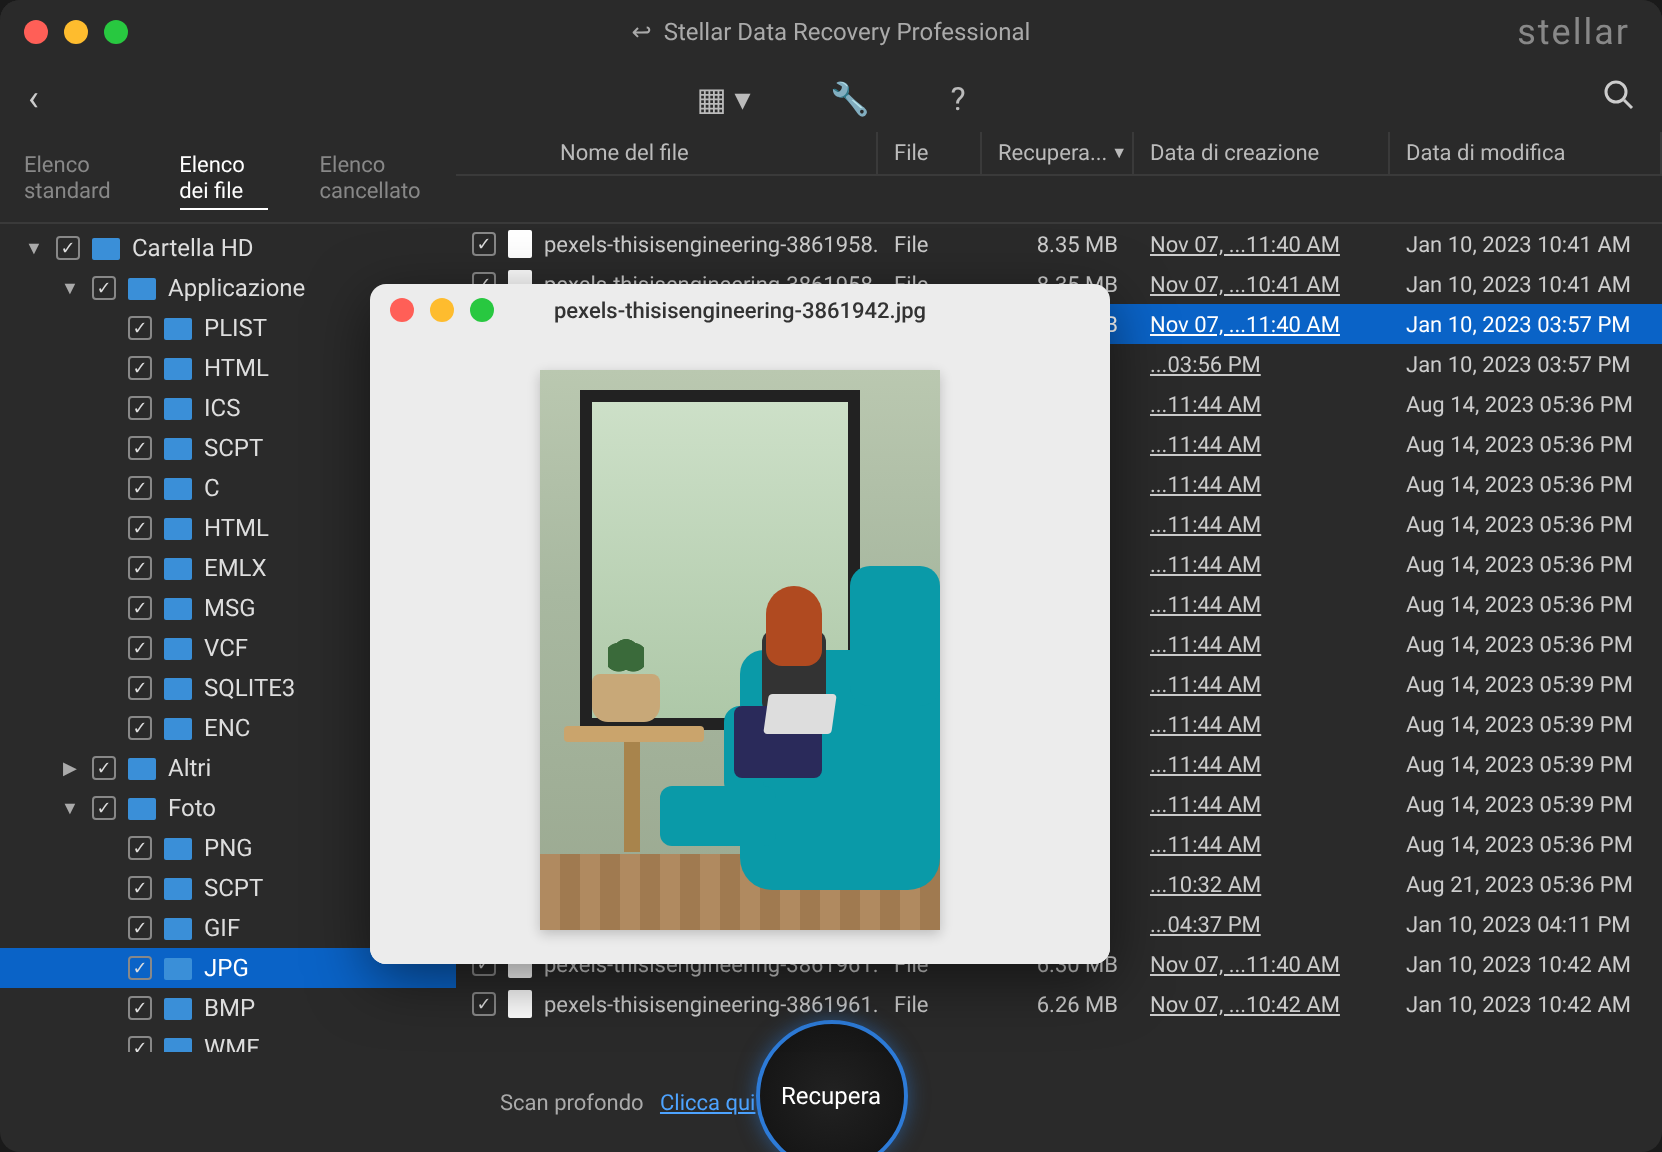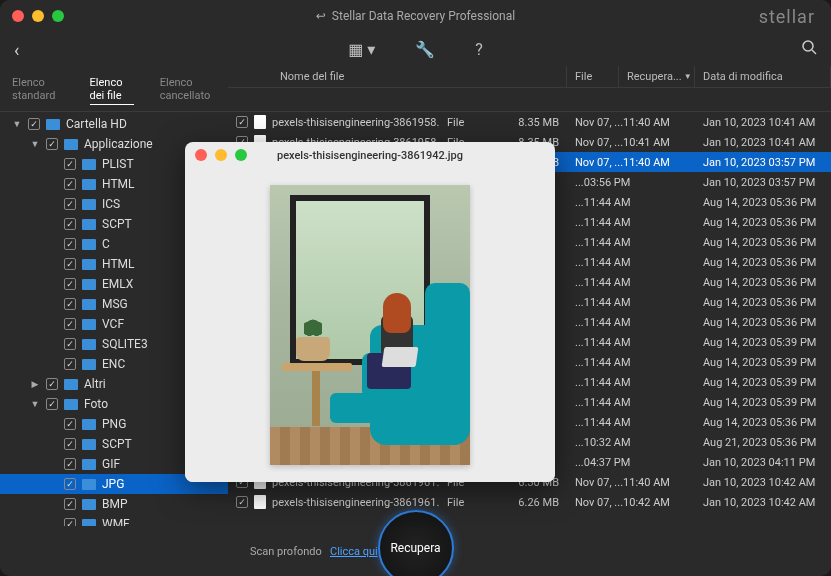--- a/index.html
+++ b/index.html
@@ -37,21 +37,21 @@
   .col-size { width: 76px; justify-content: space-between; }
   .col-cdate { width: 128px; }
   .col-mdate { width: 136px; border-right: none; }
   .filelist { flex: 1; overflow: hidden; }
   .row { display: flex; align-items: center; height: 20px; font-size: 11px; color: #ccc; }
   .row.sel { background: #0a63c7; color: #fff; }
   .row > div { padding: 0 8px; overflow: hidden; white-space: nowrap; text-overflow: ellipsis; }
   .row .c-name { flex: 1; display: flex; align-items: center; gap: 6px; }
   .row .c-type { width: 52px; }
   .row .c-size { width: 76px; text-align: right; }
-  .row .c-cdate { width: 128px; }
+  .row .c-cdate { width: 128px; text-decoration: underline; }
   .row .c-mdate { width: 136px; }
   .row .chk { width: 12px; height: 12px; border: 1px solid #888; border-radius: 2px; display: inline-flex; align-items: center; justify-content: center; font-size: 9px; color: #ddd; flex-shrink: 0; }
   .row.sel .chk { border-color: #fff; color: #fff; }
   .fileicon { width: 12px; height: 14px; background: #fff; border-radius: 1px; flex-shrink: 0; position: relative; }
   .footer { height: 50px; display: flex; align-items: center; padding: 0 14px; position: relative; color: #aaa; font-size: 11px; }
   .footer .deep { position: absolute; left: 250px; }
   .footer .deep a { color: #4da3ff; }
   .recup { position: absolute; left: 50%; transform: translateX(-50%); bottom: -10px; }
   .recup-btn { width: 76px; height: 76px; border-radius: 50%; background: radial-gradient(#222, #111); border: 2px solid #2d7bd8; display: flex; align-items: center; justify-content: center; color: #fff; font-size: 12px; box-shadow: 0 0 10px rgba(45,123,216,.5); }
   
@@ -119,20 +119,21 @@
       <span class="tab active">Elenco dei file</span>
       <span class="tab">Elenco cancellato</span>
     </div>
     <div class="colhead" style="flex:1">
       <div class="col-name">Nome del file</div>
       <div class="col-type">File</div>
       <div class="col-size">
           <span>Recupera...</span>
           <span class="sortarrow">▼</span>
         </div>
+      <div class="col-cdate">Data di creazione</div>
       <div class="col-mdate">Data di modifica</div>
     </div>
   </div>
 
   <div class="content">
     <div class="sidebar" id="sidebar">
         <div class="tree-row" style="padding-left: 12px;">
           <span class="arrow">▼</span>
           <span class="chk">✓</span>
           <span class="folder" style="background:#3a8fd8"></span>

